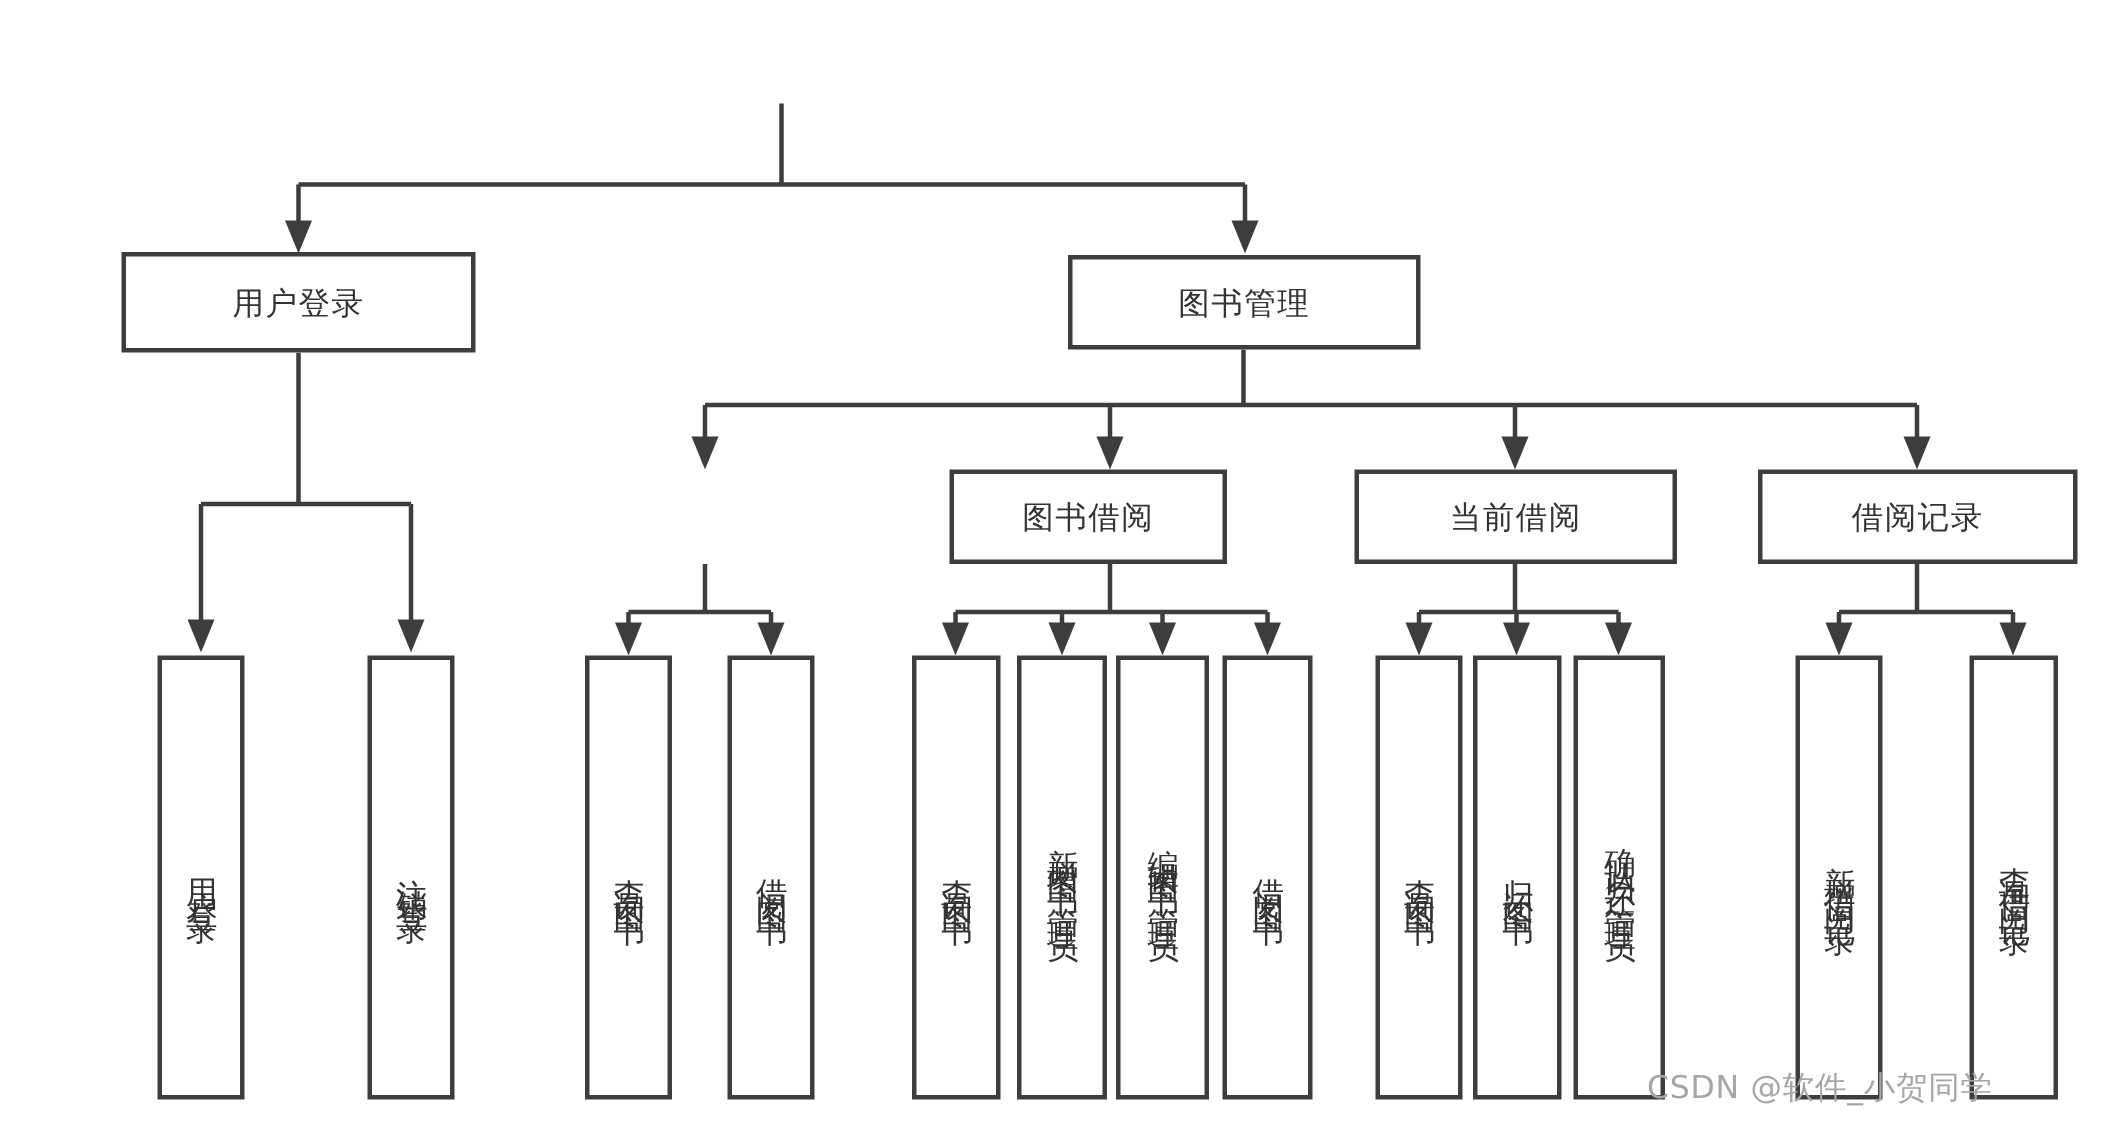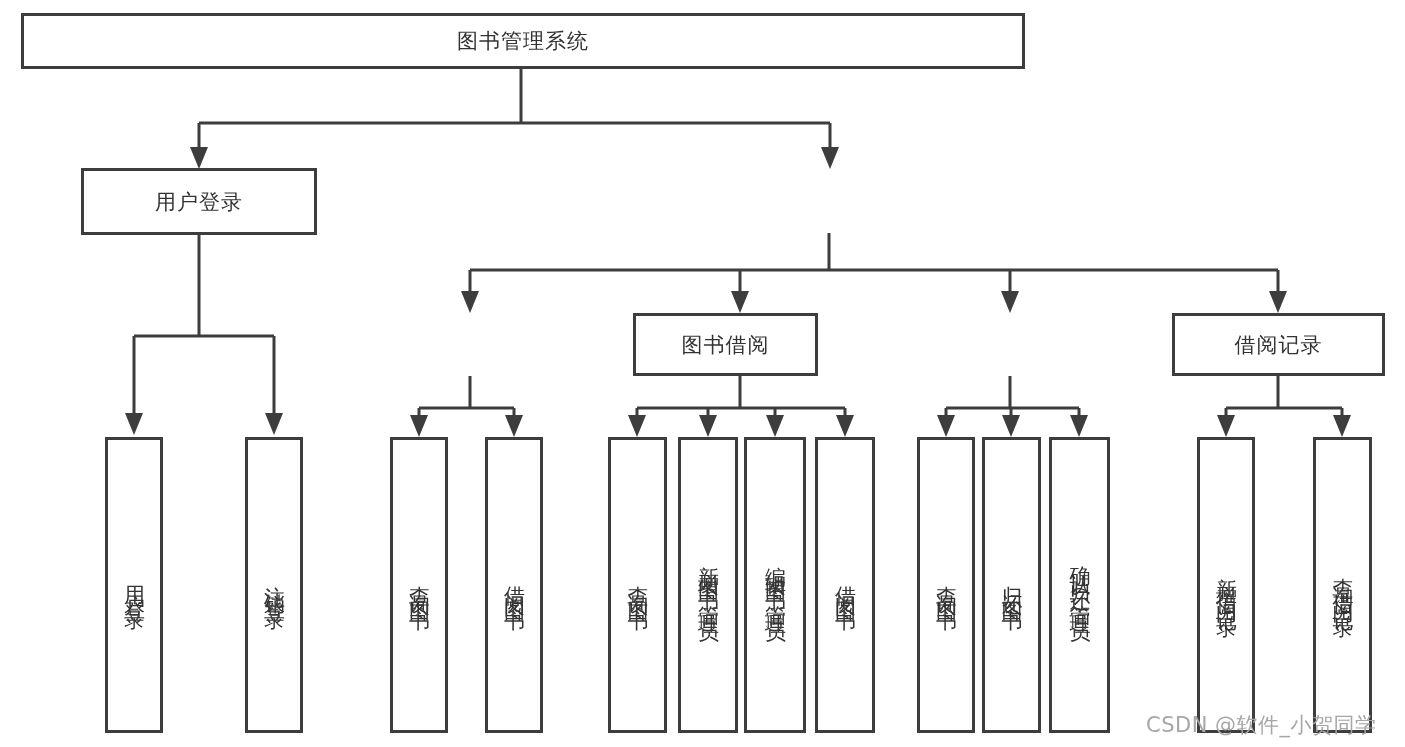--- a/index.html
+++ b/index.html
@@ -37,21 +37,21 @@
     line-height:1;
   }
   svg.connectors{
     position:absolute;left:0;top:0;
     pointer-events:none;
   }
   svg.connectors path{stroke:var(--line);stroke-width:3;fill:none;}
   svg.connectors polygon{fill:var(--line);stroke:none;}
   .watermark{
     position:absolute;
-    left:1146px;top:711px;
+    left:1098px;top:711px;
     font-size:21px;
     color:var(--wm);
     letter-spacing:0.5px;
     white-space:nowrap;
   }
 </style>
 </head>
 <body>
 
 <div id="canvas">
@@ -99,30 +99,33 @@
       <polygon points="1070,415 1088,415 1079,437"></polygon>
     </g>
 
     <g>
       <path d="M1278 376 V408 M1226 408 H1342 M1226 408 V418 M1342 408 V418"></path>
       <polygon points="1217,415 1235,415 1226,437"></polygon>
       <polygon points="1333,415 1351,415 1342,437"></polygon>
     </g>
   </svg>
 
-  <div class="node root" style="left:21px;top:13px;width:1004px;height:56px;">
-    <span>图书管理系统</span>
-  </div>
 
   <div class="node hnode" style="left:81px;top:168px;width:236px;height:67px;">
     <span>用户登录</span>
   </div>
+  <div class="node hnode" style="left:712px;top:170px;width:235px;height:63px;">
+    <span>图书管理</span>
+  </div>
 
   <div class="node hnode" style="left:633px;top:313px;width:185px;height:63px;">
     <span>图书借阅</span>
+  </div>
+  <div class="node hnode" style="left:903px;top:313px;width:215px;height:63px;">
+    <span>当前借阅</span>
   </div>
   <div class="node hnode" style="left:1172px;top:313px;width:213px;height:63px;">
     <span>借阅记录</span>
   </div>
 
   <div class="node vnode" style="left:105px;top:437px;width:58px;height:296px;">
     <span>用户登录</span>
   </div>
   <div class="node vnode" style="left:245px;top:437px;width:58px;height:296px;">
     <span>注销登录</span>

